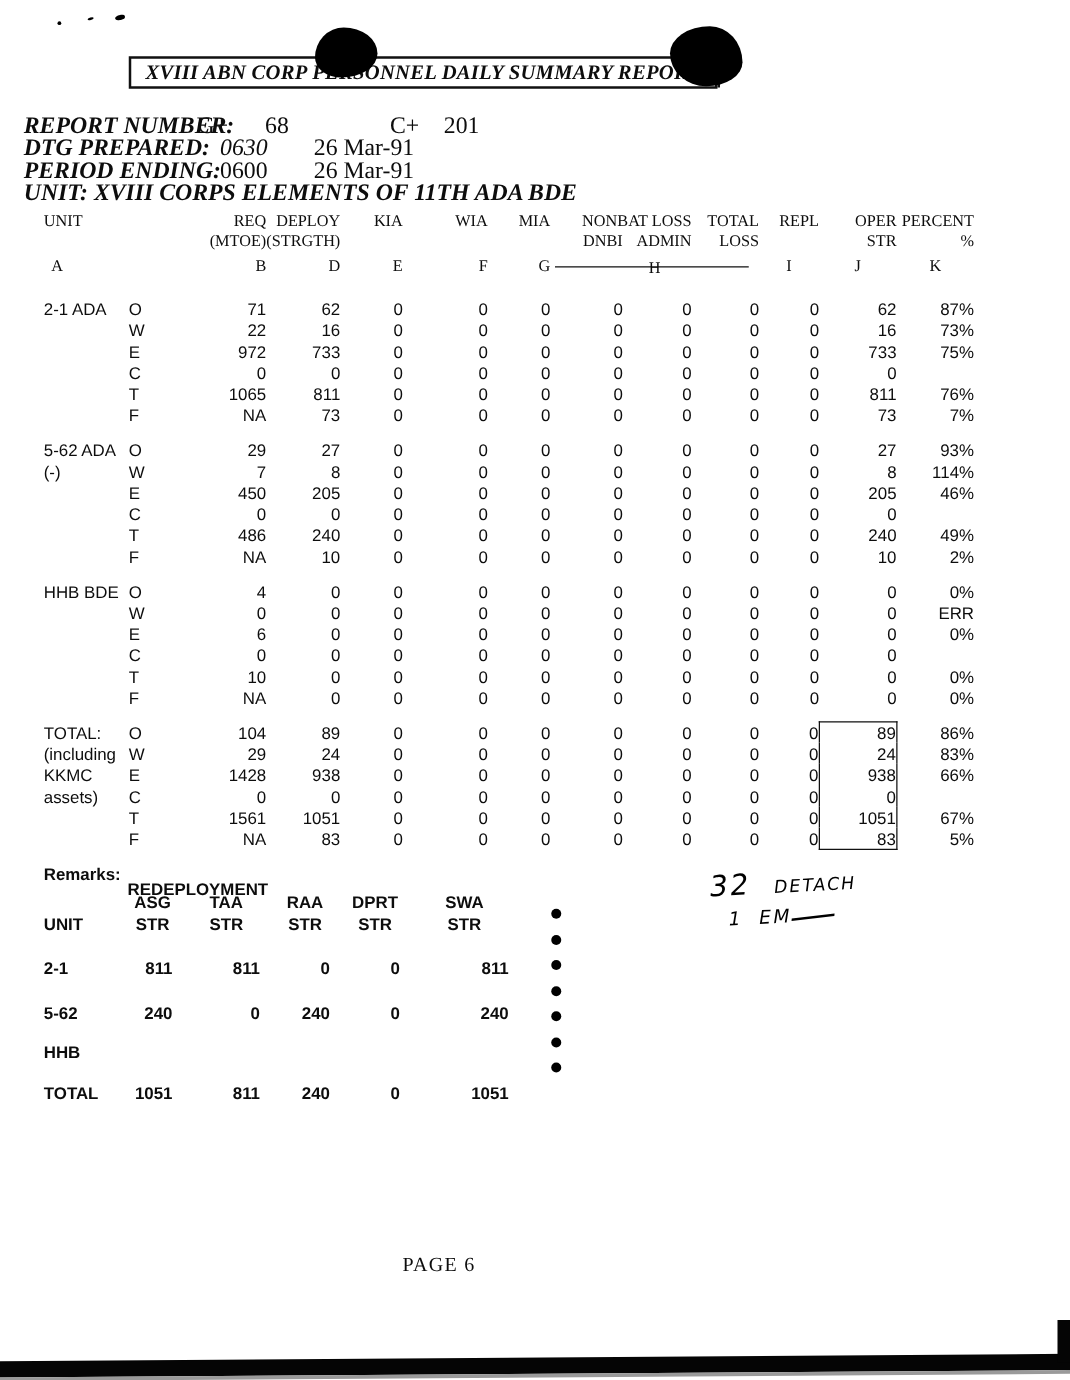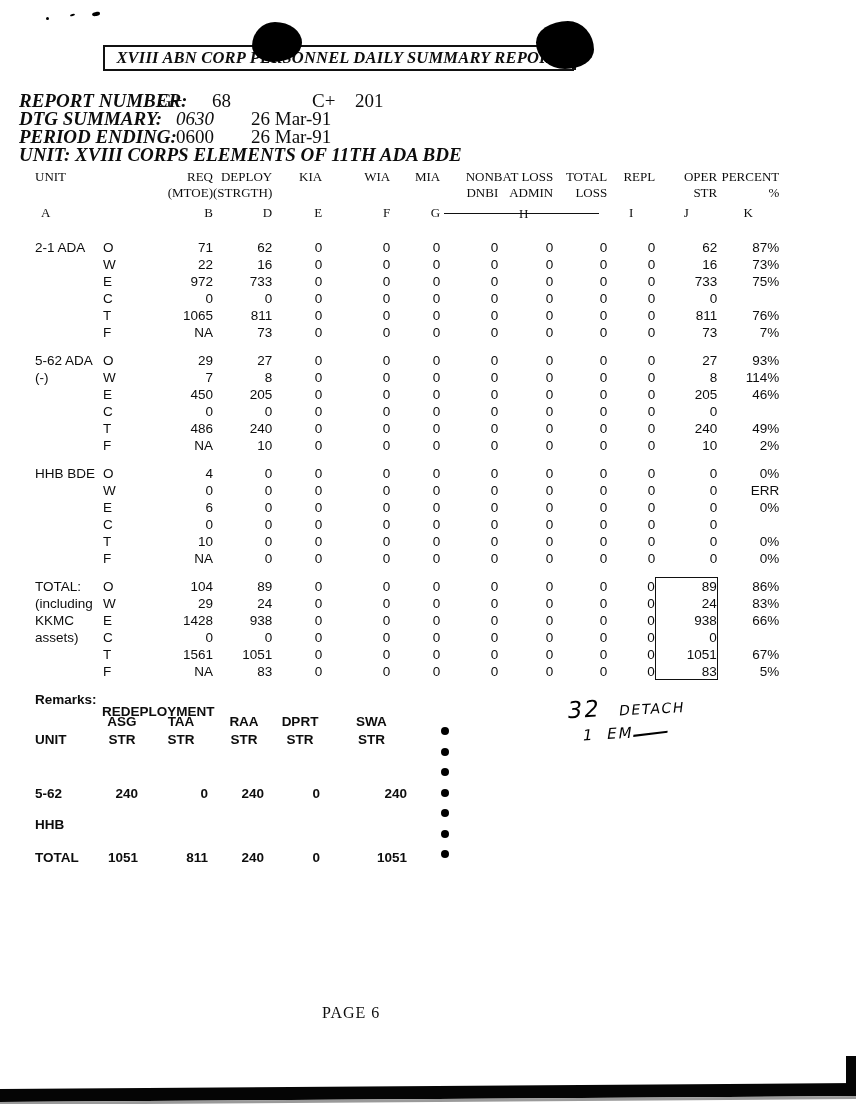--- a/index.html
+++ b/index.html
@@ -99,21 +99,21 @@
   <div class="blob b2"></div>
 
   <div class="rline l1">
     <span class="rlabel">REPORT NUMBER:</span>
     <span class="rval rlabel" style="left:139px;">G+</span>
     <span class="rval" style="left:193px;">68</span>
     <span class="rval" style="left:293px;">C+</span>
     <span class="rval" style="left:336px;">201</span>
   </div>
   <div class="rline l2">
-    <span class="rlabel">DTG SUMMARY:</span>
+    <span class="rlabel">DTG PREPARED:</span>
     <span class="rval" style="left:157px;font-style:italic;">0630</span>
     <span class="rval" style="left:232px;">26 Mar-91</span>
   </div>
   <div class="rline l3">
     <span class="rlabel">PERIOD ENDING:</span>
     <span class="rval" style="left:157px;font-family:Liberation Serif, serif;">0600</span>
     <span class="rval" style="left:232px;">26 Mar-91</span>
   </div>
   <div class="rline l4">
     <span class="rlabel">UNIT: XVIII CORPS ELEMENTS OF 11TH ADA BDE</span>
@@ -589,20 +589,28 @@
           <th class="rhc">STR</th>
           <th class="rhc">STR</th>
           <th class="rhc">STR</th>
           <th class="rhc">STR</th>
         </tr>
       </thead>
       <tbody>
           <tr style="height: 18px;">
             <td colspan="6"></td>
           </tr>
+          <tr class="data-row">
+            <td class="unit-label">2-1</td>
+            <td class="num">811</td>
+            <td class="num">811</td>
+            <td class="num">0</td>
+            <td class="num">0</td>
+            <td class="num">811</td>
+          </tr>
           <tr style="height: 19px;">
             <td colspan="6"></td>
           </tr>
           <tr class="data-row">
             <td class="unit-label">5-62</td>
             <td class="num">240</td>
             <td class="num">0</td>
             <td class="num">240</td>
             <td class="num">0</td>
             <td class="num">240</td>

